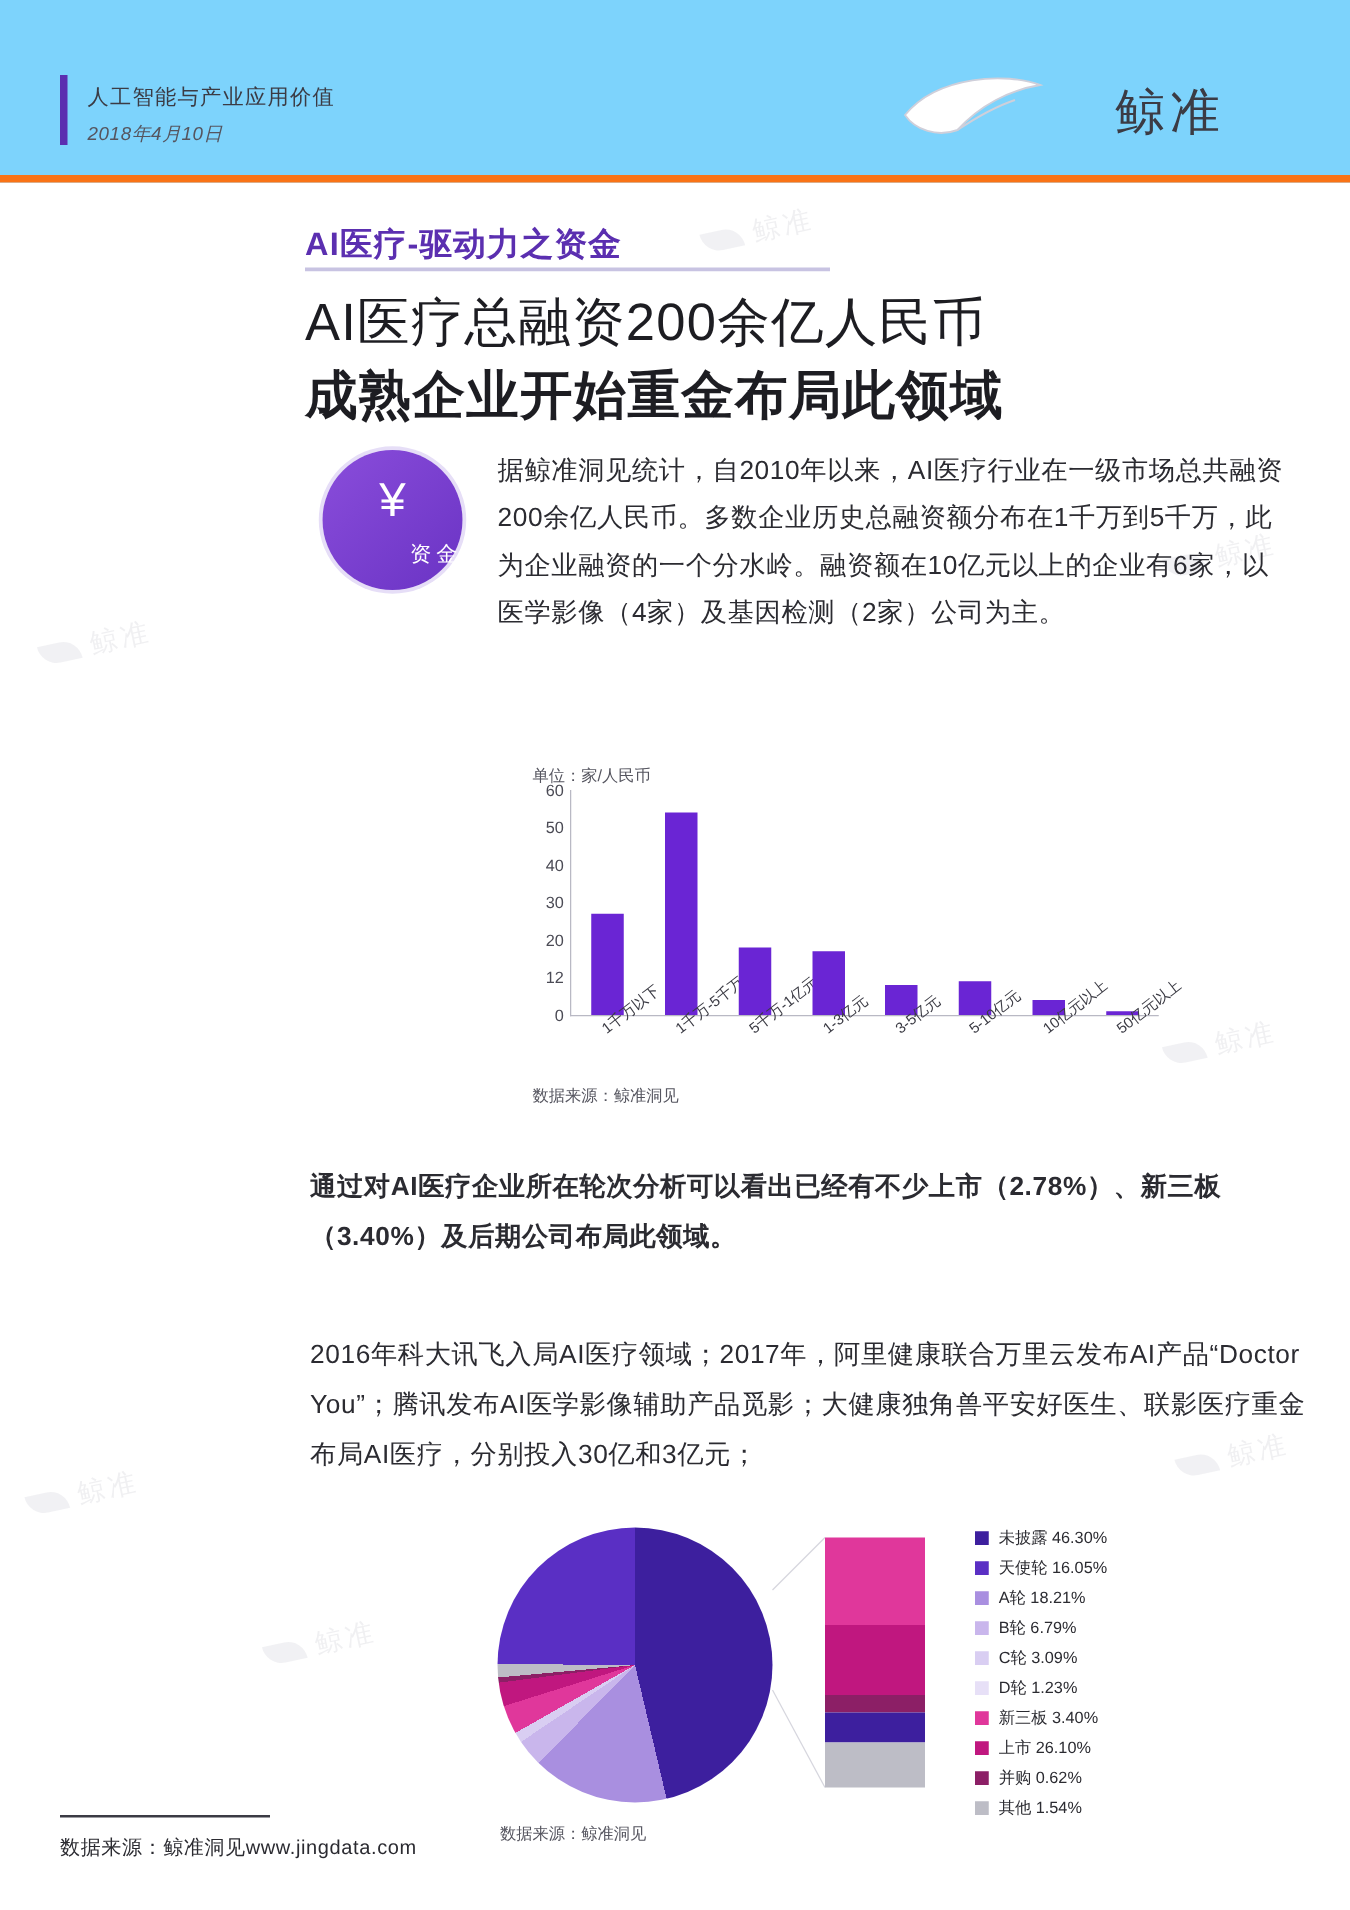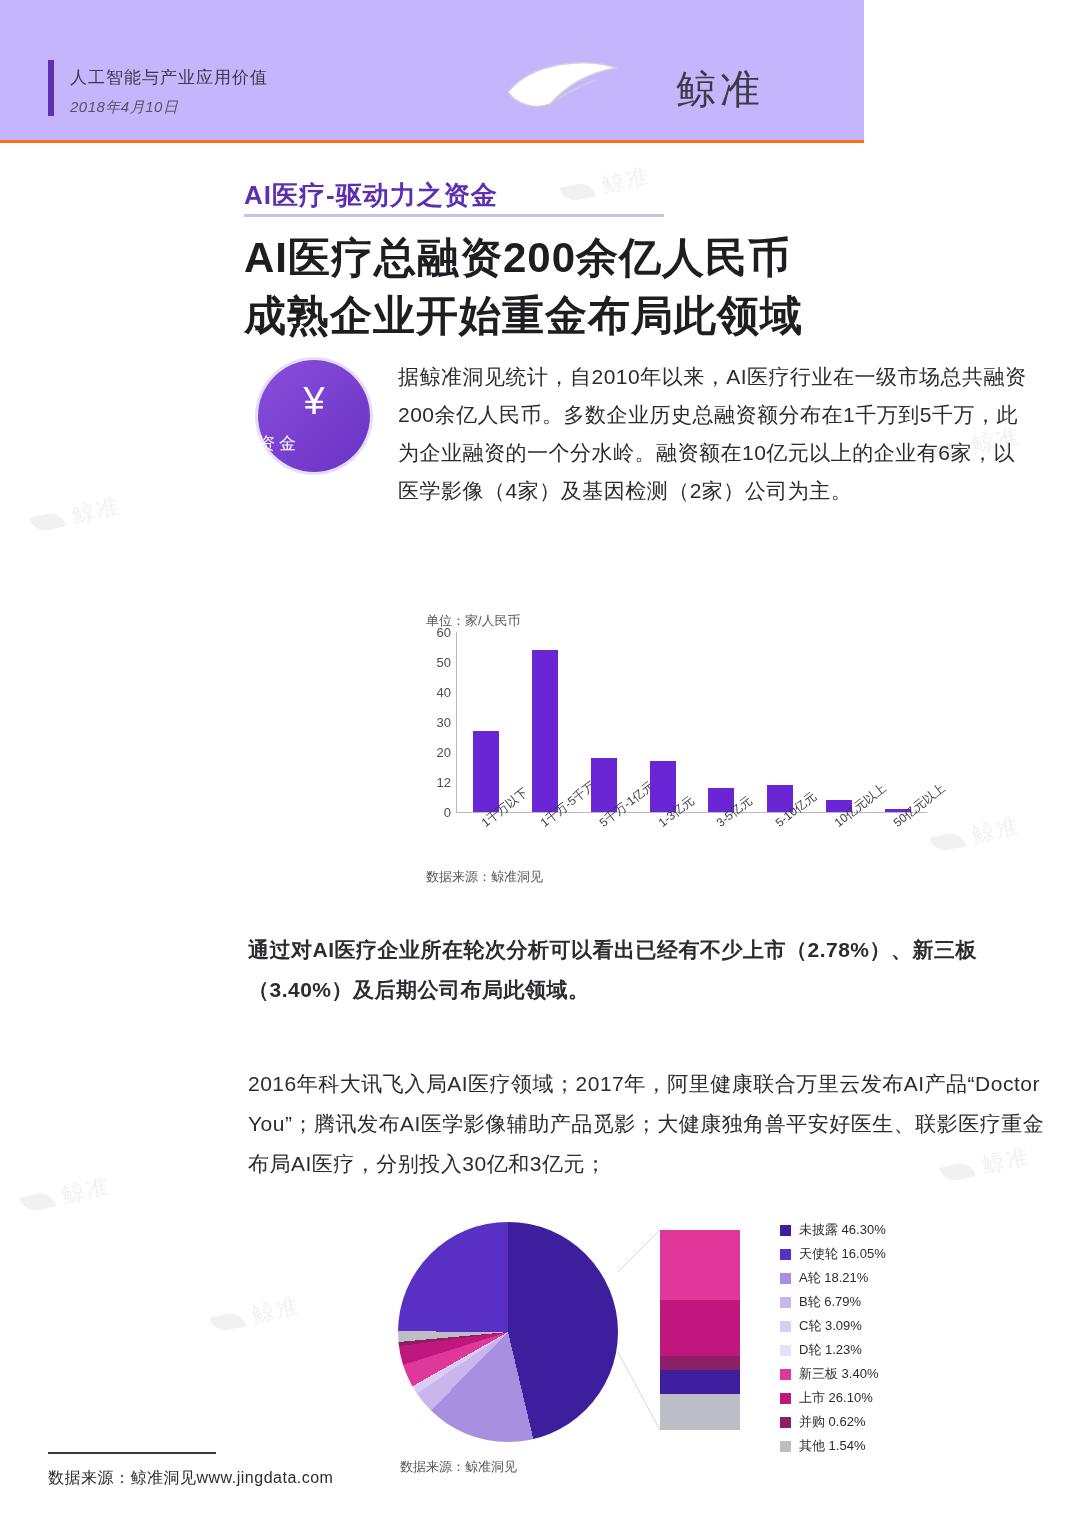--- a/index.html
+++ b/index.html
@@ -6,23 +6,23 @@
   body{
     width:1080px;height:1528px;
     background:#ffffff;
     font-family:"Liberation Sans","DejaVu Sans",sans-serif;
     color:#231f20;
     position:relative;
     overflow:hidden;
   }
   
   .header{
-    position:absolute;left:0;top:0;width:864px;height:140px;
-    background:#c4b5fd;
-    border-bottom:3px solid #f97316;
+    position:absolute;left:0;top:0;width:1080px;height:140px;
+    background:#7dd3fc;
+    border-bottom:6px solid #f97316;
   }
   .header-bar{
     position:absolute;left:48px;top:60px;width:6px;height:56px;background:#5b2fb0;
   }
   .header-title{
     position:absolute;left:70px;top:66px;font-size:17px;color:#3b3b44;letter-spacing:1px;
   }
   .header-date{
     position:absolute;left:70px;top:98px;font-size:15px;color:#55555f;letter-spacing:.5px;font-style:italic;
   }
@@ -48,37 +48,37 @@
   }
   
   .kicker{
     position:absolute;left:244px;top:178px;
     font-size:26px;font-weight:bold;color:#5b2fb0;letter-spacing:1px;
   }
   .kicker-underline{
     position:absolute;left:244px;top:214px;width:420px;height:3px;background:#c8c3e2;
   }
   .head1{
-    position:absolute;left:244px;top:230px;font-size:42px;font-weight:bold;color:#1d1d22;letter-spacing:1px;
+    position:absolute;left:244px;top:230px;font-size:42px;font-weight:normal;color:#1d1d22;letter-spacing:1px;
   }
   .head2{
     position:absolute;left:244px;top:288px;font-size:42px;font-weight:bold;color:#1d1d22;letter-spacing:1px;
   }
   
   .badge{
     position:absolute;left:258px;top:360px;width:112px;height:112px;border-radius:50%;
     background:linear-gradient(135deg,#8a4ddb 0%,#6a33c4 100%);
     box-shadow:0 0 0 3px #e6def7;
   }
   .badge-glyph{
     position:absolute;left:0;top:22px;width:112px;text-align:center;
     font-size:38px;color:#ffffff;line-height:1;
   }
   .badge-label{
-    position:absolute;left:0;top:72px;width:112px;text-align:left;
+    position:absolute;left:0;top:72px;width:112px;text-align:right;
     font-size:17px;color:#ffffff;letter-spacing:4px;
   }
   .para1{
     position:absolute;left:398px;top:358px;width:634px;
     font-size:21px;line-height:38px;color:#2b2b31;letter-spacing:.5px;
   }
   
   .chart1{
     position:absolute;left:398px;top:580px;width:560px;height:330px;
   }

